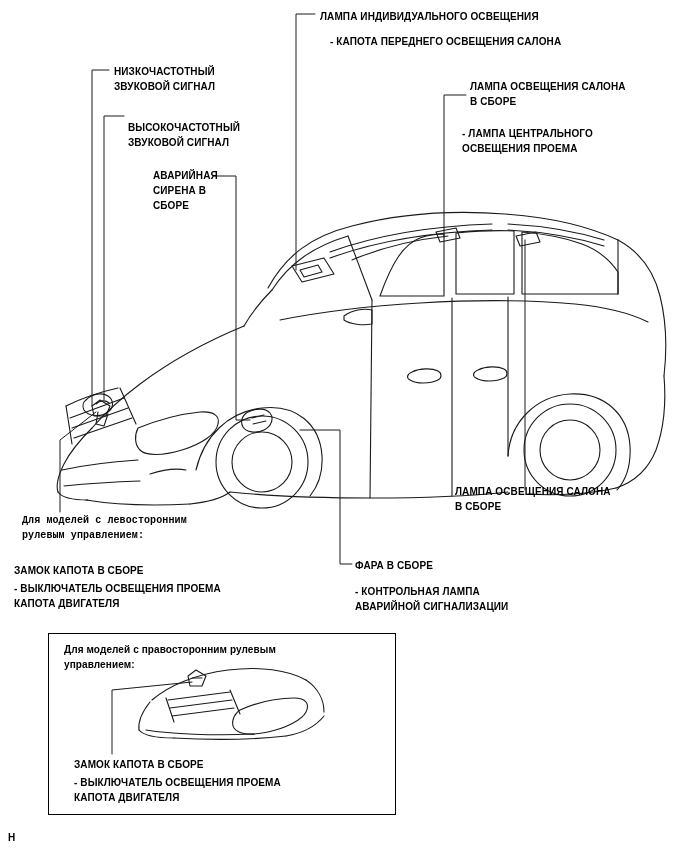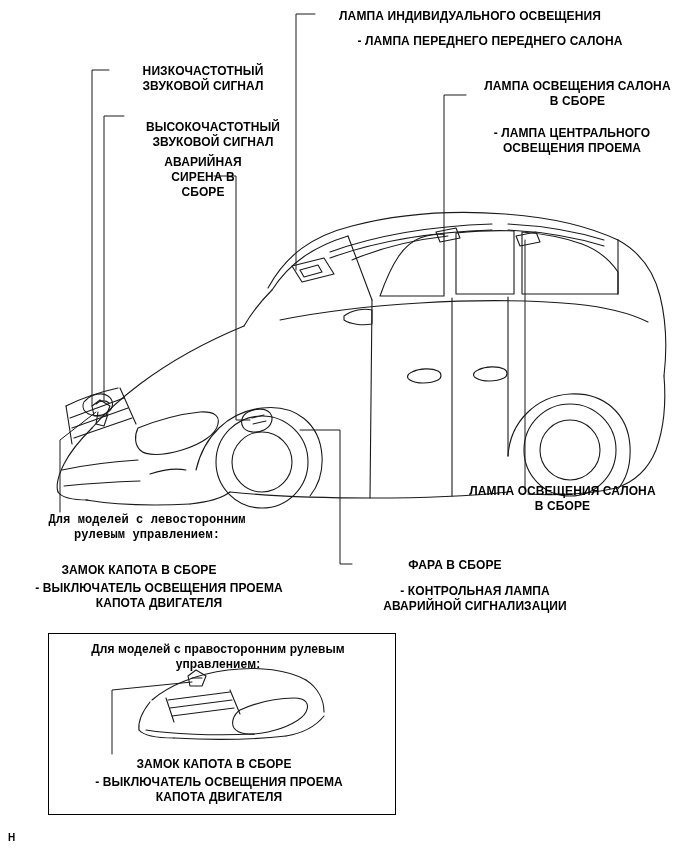--- a/index.html
+++ b/index.html
@@ -16,27 +16,26 @@
     overflow: hidden;
   }
   #root {
     position: absolute;
     left: 0; top: 0;
     width: 691px;
     height: 855px;
   }
   .label {
     position: absolute;
-    font-size: 12px;
+    font-size: 10px;
     line-height: 15px;
     font-weight: bold;
     letter-spacing: 0.1px;
     white-space: pre-line;
     color: #000;
-    text-align: center;
   }
   .label.sub {
     font-weight: bold;
   }
   svg.overlay {
     position: absolute;
     left: 0; top: 0;
     width: 691px;
     height: 855px;
     pointer-events: none;
@@ -203,33 +202,33 @@
 
       <path d="M240,710 C258,702 278,698 294,698 C306,698 310,704 306,712 C302,720 286,728 268,732 C250,736 238,734 234,728 C231,723 233,715 240,710 Z"></path>
 
       <path d="M146,730 C170,734 214,736 254,734"></path>
 
       <path d="M188,676 L196,670 L206,676 L202,686 L190,686 Z"></path>
       <path d="M192,678 L202,678"></path>
     </g>
   </svg>
 
-  <div class="label" style="left:123px; top:64px; width:160px;">НИЗКОЧАСТОТНЫЙ
+  <div class="label" style="left:114px; top:64px; width:160px;">НИЗКОЧАСТОТНЫЙ
 ЗВУКОВОЙ СИГНАЛ</div>
 
   <div class="label" style="left:128px; top:120px; width:170px;">ВЫСОКОЧАСТОТНЫЙ
 ЗВУКОВОЙ СИГНАЛ</div>
 
-  <div class="label" style="left:153px; top:155px; width:100px;">АВАРИЙНАЯ
+  <div class="label" style="left:153px; top:168px; width:100px;">АВАРИЙНАЯ
 СИРЕНА В
 СБОРЕ</div>
 
   <div class="label" style="left:320px; top:9px; width:300px;">ЛАМПА ИНДИВИДУАЛЬНОГО ОСВЕЩЕНИЯ</div>
 
-  <div class="label sub" style="left:330px; top:34px; width:320px;">- ЛАМПА ПЕРЕДНЕГО ПЕРЕДНЕГО САЛОНА</div>
+  <div class="label sub" style="left:330px; top:34px; width:320px;">- КАПОТА ПЕРЕДНЕГО ОСВЕЩЕНИЯ САЛОНА</div>
 
   <div class="label" style="left:470px; top:79px; width:215px;">ЛАМПА ОСВЕЩЕНИЯ САЛОНА
 В СБОРЕ</div>
 
   <div class="label sub" style="left:462px; top:126px; width:220px;">- ЛАМПА ЦЕНТРАЛЬНОГО
   ОСВЕЩЕНИЯ ПРОЕМА</div>
 
   <div class="label" style="left:455px; top:484px; width:215px;">ЛАМПА ОСВЕЩЕНИЯ САЛОНА
 В СБОРЕ</div>
 
@@ -240,21 +239,21 @@
   <div class="label" style="left:355px; top:558px; width:200px;">ФАРА В СБОРЕ</div>
 
   <div class="label" style="left:22px; top:513px; width:250px;font-family:Liberation Mono, monospace;">Для моделей с левосторонним
 рулевым управлением:</div>
 
   <div class="label" style="left:14px; top:563px; width:250px;">ЗАМОК КАПОТА В СБОРЕ</div>
 
   <div class="label sub" style="left:14px; top:581px; width:290px;">- ВЫКЛЮЧАТЕЛЬ ОСВЕЩЕНИЯ ПРОЕМА
   КАПОТА ДВИГАТЕЛЯ</div>
 
-  <div class="label" style="left:53px; top:642px; width:330px;">Для моделей с правосторонним рулевым
+  <div class="label" style="left:64px; top:642px; width:330px;">Для моделей с правосторонним рулевым
 управлением:</div>
 
   <div class="label" style="left:74px; top:757px; width:280px;">ЗАМОК КАПОТА В СБОРЕ</div>
 
   <div class="label sub" style="left:74px; top:775px; width:290px;">- ВЫКЛЮЧАТЕЛЬ ОСВЕЩЕНИЯ ПРОЕМА
   КАПОТА ДВИГАТЕЛЯ</div>
 
   <div class="footnote">H</div>
 
 </div>

